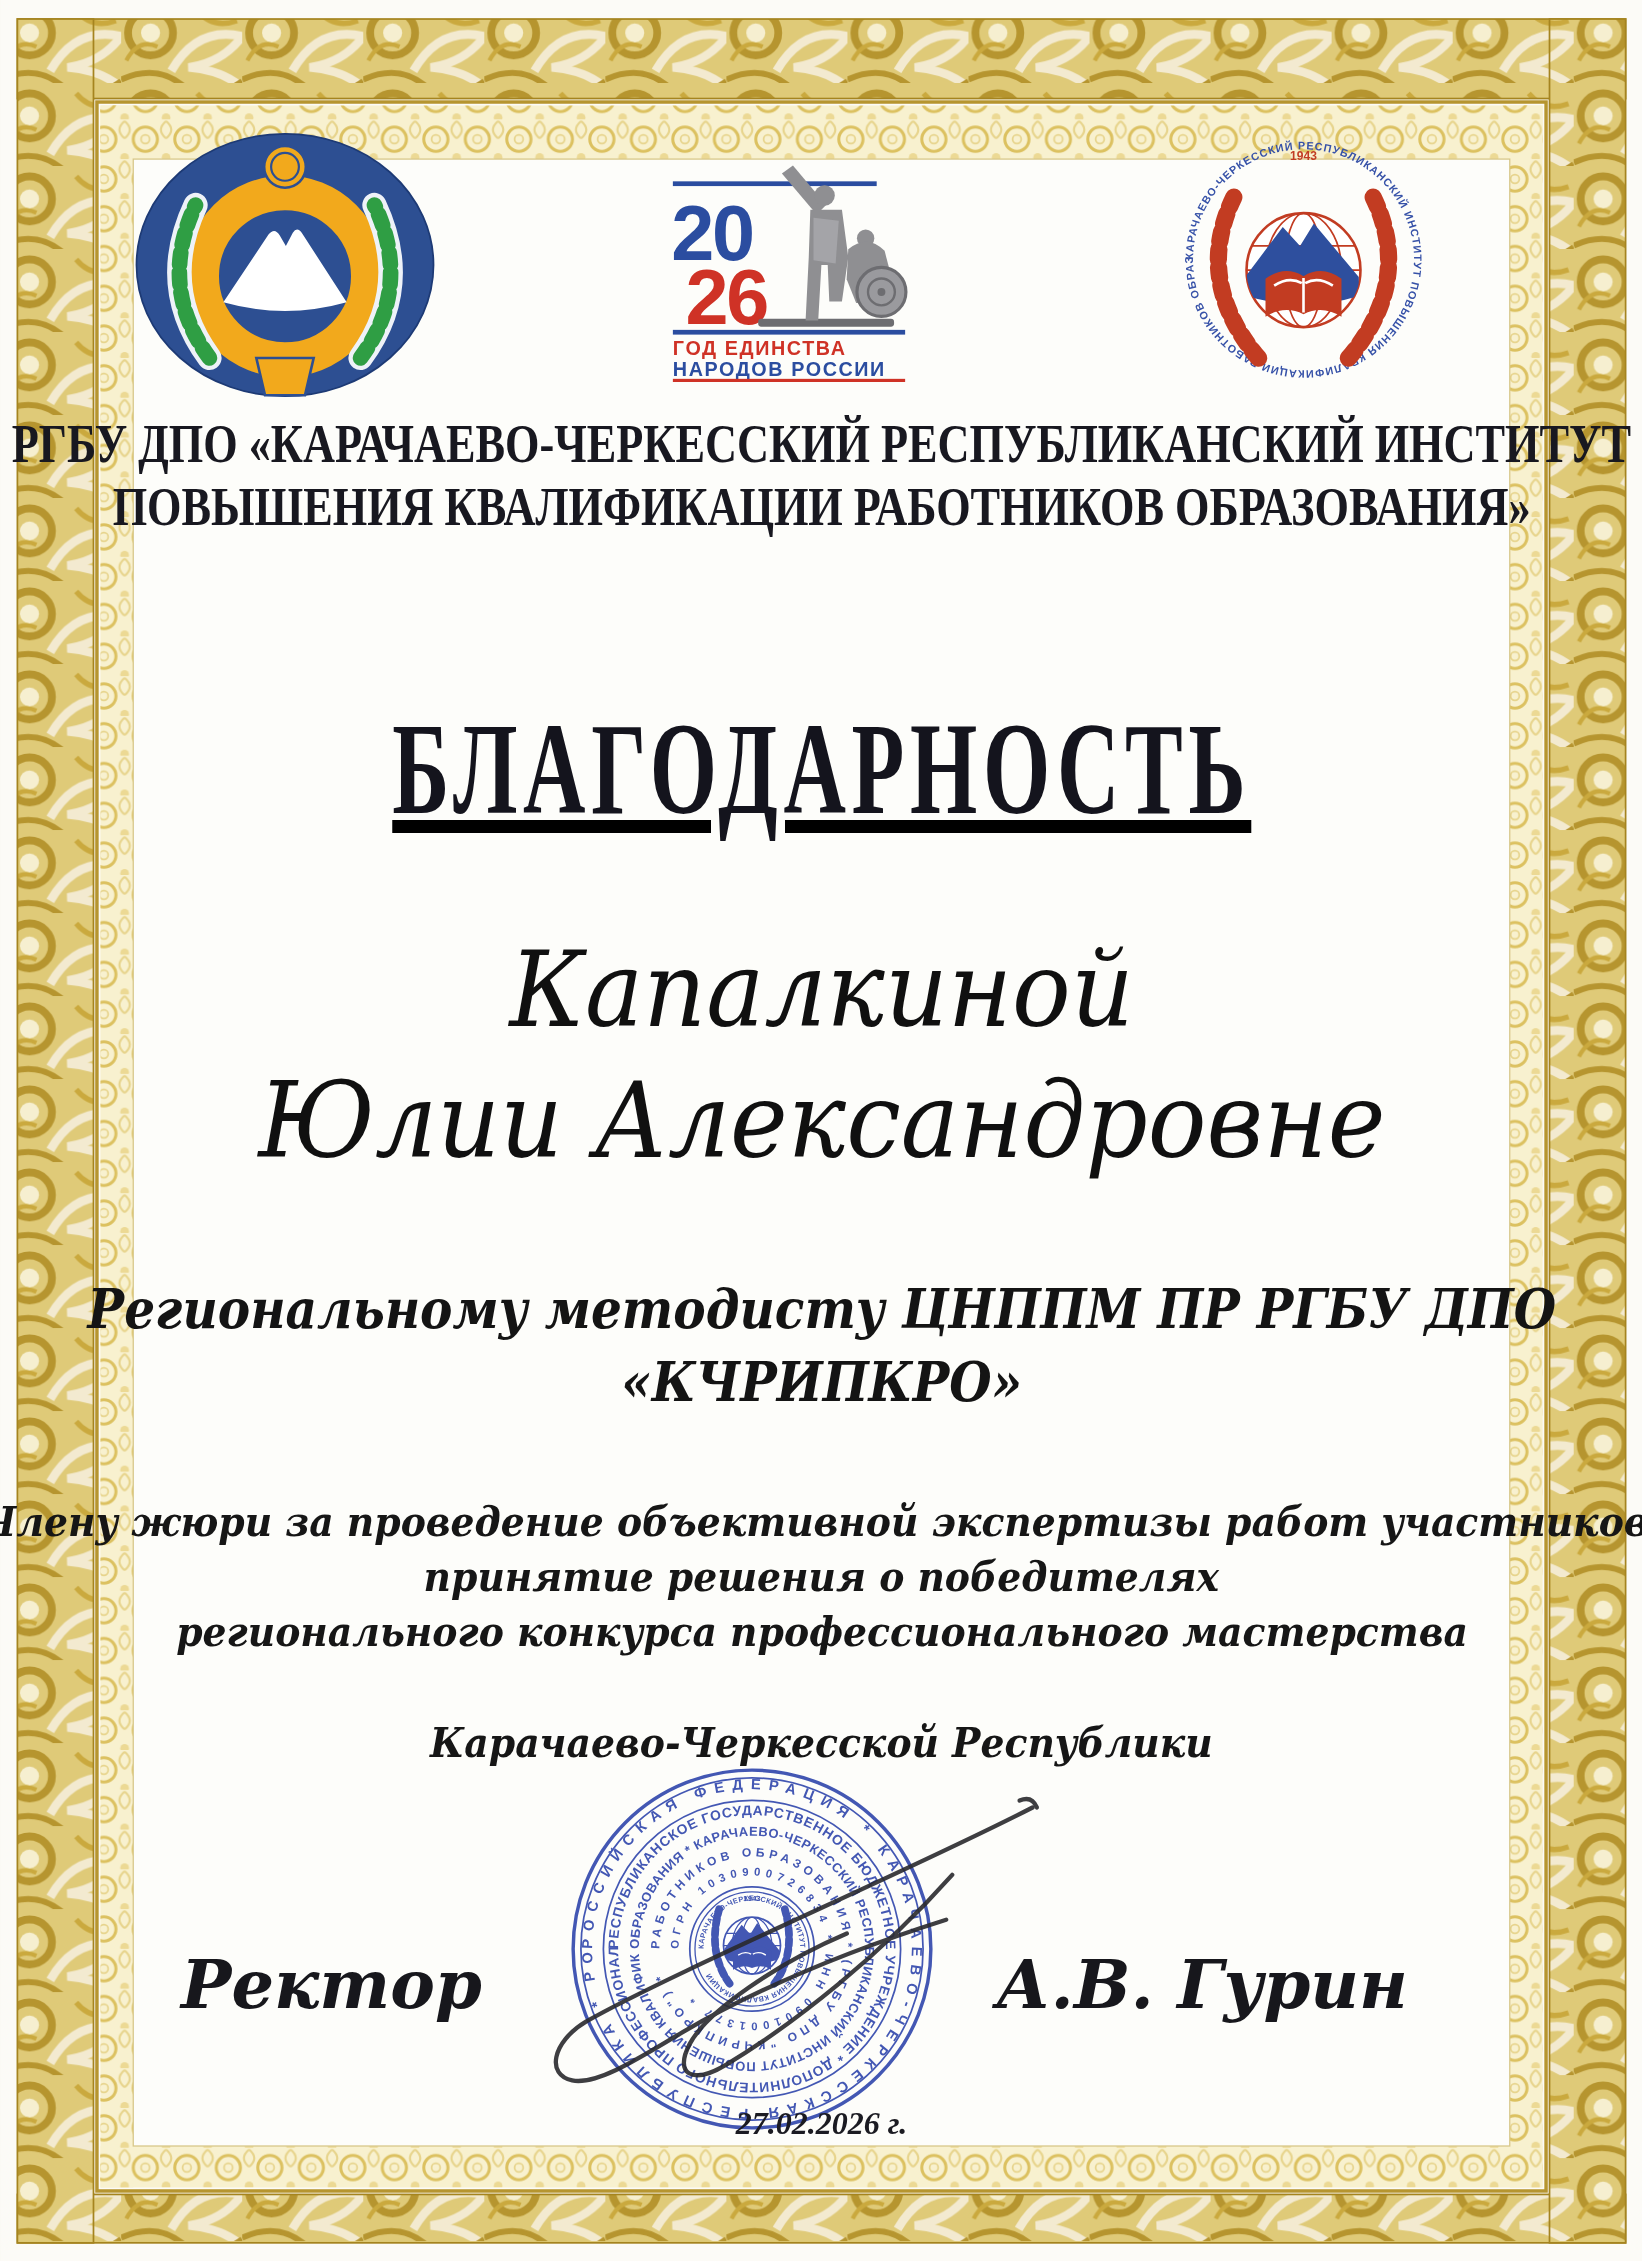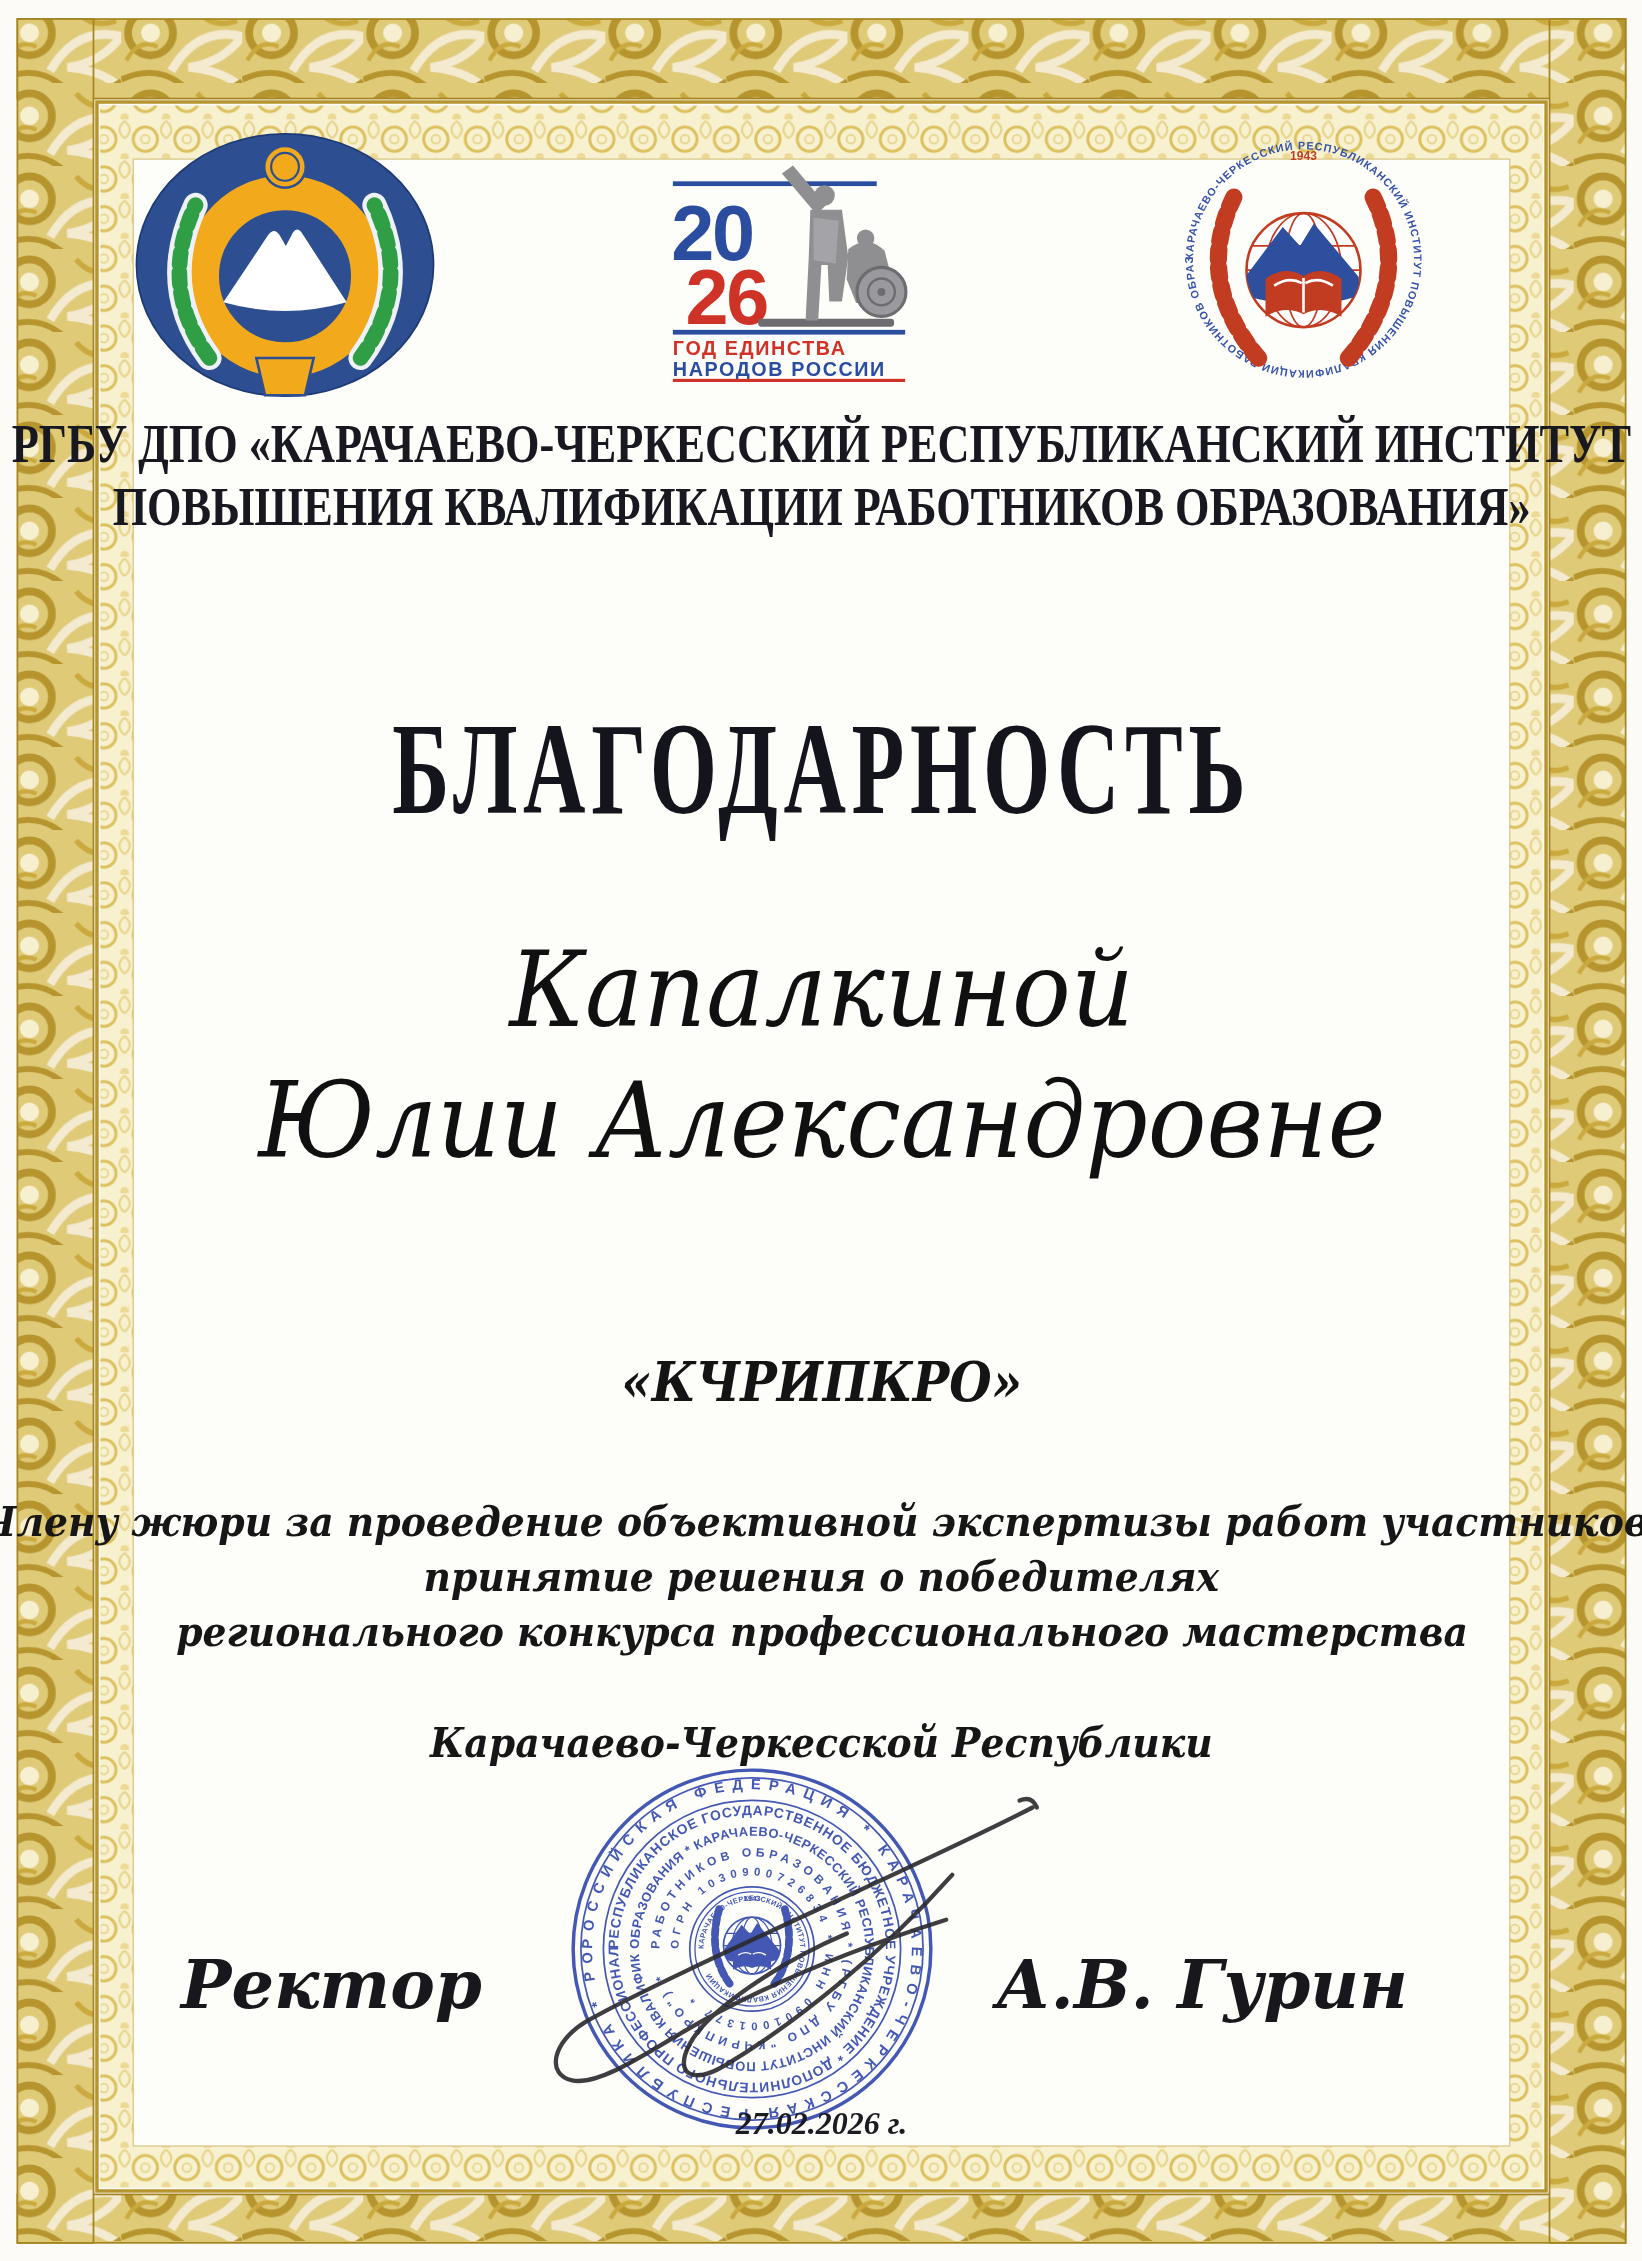--- a/index.html
+++ b/index.html
@@ -167,31 +167,34 @@
       </g>
     </svg>
 
     <div class="row" style="top:240px;">
       <div class="hdr">РГБУ ДПО «КАРАЧАЕВО-ЧЕРКЕССКИЙ РЕСПУБЛИКАНСКИЙ ИНСТИТУТ</div>
     </div>
     <div class="row" style="top:303px;">
       <div class="hdr">ПОВЫШЕНИЯ КВАЛИФИКАЦИИ РАБОТНИКОВ ОБРАЗОВАНИЯ»</div>
     </div>
 
-    <div class="row" style="top:526px;">
+    <div class="row" style="top:526px;text-decoration:underline;">
       <div class="title">БЛАГОДАРНОСТЬ</div>
     </div>
 
     <div class="row" style="top:761px;">
       <div class="name">Капалкиной</div>
     </div>
     <div class="row" style="top:892px;align-items:flex-end;">
       <div class="name">Юлии Александровне</div>
     </div>
 
+    <div class="row" style="top:1105px;">
+      <div class="role">Региональному методисту ЦНППМ ПР РГБУ ДПО</div>
+    </div>
     <div class="row" style="top:1178px;">
       <div class="role">«КЧРИПКРО»</div>
     </div>
 
     <div class="row" style="top:1325px;">
       <div class="bodyline">Члену жюри за проведение объективной экспертизы работ участников,</div>
     </div>
     <div class="row" style="top:1380px;">
       <div class="bodyline">принятие решения о победителях</div>
     </div>

